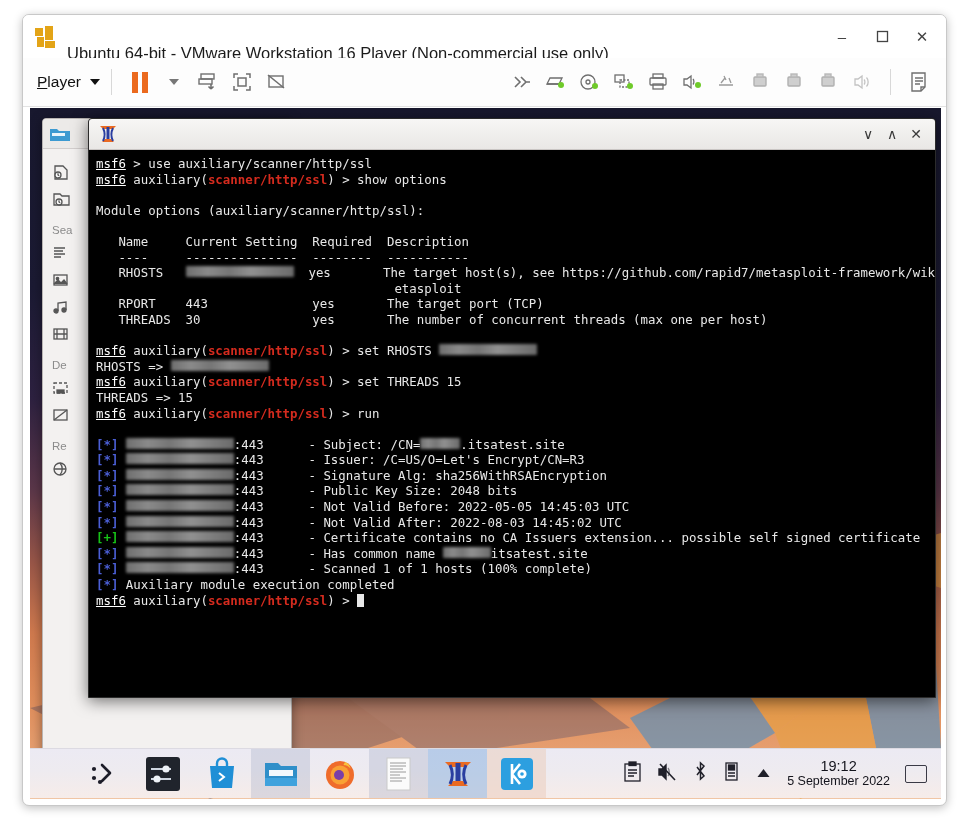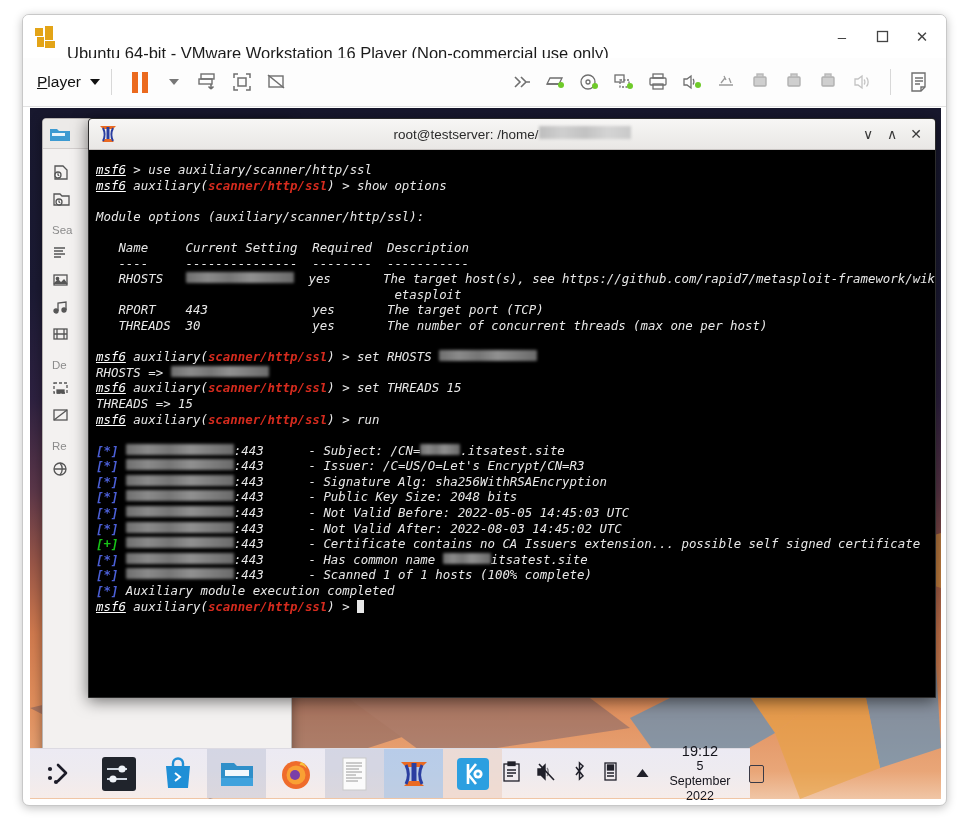--- a/index.html
+++ b/index.html
@@ -173,49 +173,48 @@
   #term-winbtns {
     margin-left: auto; display: flex; gap: 2px;
     padding-right: 8px; position: relative; z-index: 2;
   }
   .term-wb {
     width: 22px; height: 22px;
     display: flex; align-items: center; justify-content: center;
     font-size: 14px; color: #3a3a3a;
   }
   #term-body {
-    padding: 12px 7px;
+    padding: 6px 7px;
     height: calc(100% - 31px);
     overflow: hidden;
     font-family: "DejaVu Sans Mono", monospace;
     font-size: 12.4px;
     line-height: 15.6px;
     color: #e8e8e8;
     background: #000;
     white-space: pre;
-    font-style: italic;
   }
   #term-body .prompt-user { color: #fff; text-decoration: underline; }
   #term-body .mod { color: #d52b1e; font-weight: bold; }
   #term-body .star { color: #4b5fd6; font-weight: bold; }
   #term-body .plus { color: #17c217; font-weight: bold; }
   #term-body .line { min-height: 15.6px; }
   #cursor-block {
     display: inline-block; width: 7px; height: 13px;
     background: #e8e8e8; vertical-align: -2px;
   }
 
   
   #taskbar {
     position: absolute;
     left: 7px; bottom: 7px;
-    width: 720px; height: 50px;
+    width: 911px; height: 50px;
     background: linear-gradient(180deg,#eceaf3 0%,#eeebf0 45%,#f6ece9 100%);
     border-top: 1px solid #dcdae2;
-    display: flex; align-items: center;
+    display: flex; align-items: center; padding-left: 44px;
   }
   #tb-apps { display: flex; align-items: center; height: 100%; }
   .tb-app {
     width: 59px; height: 100%;
     display: flex; align-items: center; justify-content: center;
     position: relative;
   }
   .tb-app.active { background: rgba(150,160,190,.28); }
   .tb-app.active-blue { background: rgba(90,150,215,.35); }
   .tb-app.active-warm { background: rgba(235,205,190,.55); }
@@ -492,23 +491,20 @@
     <div id="terminal-window">
       <div id="term-titlebar">
         <span id="term-icon">
           <svg width="22" height="22" viewBox="0 0 22 22">
             <path d="M3 3h16l-3 3h-10z" fill="#ea6a22"></path>
             <path d="M11 4v14" stroke="#2a3ea0" stroke-width="3"></path>
             <path d="M5 19h12l-3-3h-6z" fill="#ea6a22"></path>
             <path d="M6 5c2 4 2 9 0 13M16 5c-2 4-2 9 0 13" stroke="#2a3ea0" stroke-width="2" fill="none"></path>
           </svg>
         </span>
-        <div id="term-title">
-          <span>root@testserver: /home/</span><span class="redact" style="width:92px;height:13px;"></span>
-        </div>
         <div id="term-winbtns">
           <div class="term-wb">∨</div>
           <div class="term-wb">∧</div>
           <div class="term-wb">✕</div>
         </div>
       </div>
       <div id="term-body"><div class="line"><span class="prompt-user">msf6</span> &gt; use auxiliary/scanner/http/ssl</div><div class="line"><span class="prompt-user">msf6</span> auxiliary(<span class="mod">scanner/http/ssl</span>) &gt; show options</div><div class="line">&nbsp;</div><div class="line">Module options (auxiliary/scanner/http/ssl):</div><div class="line">&nbsp;</div><div class="line">   Name     Current Setting  Required  Description</div><div class="line">   ----     ---------------  --------  -----------</div><div class="line">   RHOSTS   <span class="redact-dark" style="width:108px;height:11px;"></span>  yes       The target host(s), see https://github.com/rapid7/metasploit-framework/wiki/Using</div><div class="line">                                        etasploit</div><div class="line">   RPORT    443              yes       The target port (TCP)</div><div class="line">   THREADS  30               yes       The number of concurrent threads (max one per host)</div><div class="line">&nbsp;</div><div class="line"><span class="prompt-user">msf6</span> auxiliary(<span class="mod">scanner/http/ssl</span>) &gt; set RHOSTS <span class="redact-dark" style="width:98px;height:11px;"></span></div><div class="line">RHOSTS =&gt; <span class="redact-dark" style="width:98px;height:11px;"></span></div><div class="line"><span class="prompt-user">msf6</span> auxiliary(<span class="mod">scanner/http/ssl</span>) &gt; set THREADS 15</div><div class="line">THREADS =&gt; 15</div><div class="line"><span class="prompt-user">msf6</span> auxiliary(<span class="mod">scanner/http/ssl</span>) &gt; run</div><div class="line">&nbsp;</div><div class="line"><span class="star">[*]</span> <span class="redact-dark" style="width:108px;height:11px;"></span>:443      - Subject: /CN=<span class="redact-dark" style="width:40px;height:11px;"></span>.itsatest.site</div><div class="line"><span class="star">[*]</span> <span class="redact-dark" style="width:108px;height:11px;"></span>:443      - Issuer: /C=US/O=Let's Encrypt/CN=R3</div><div class="line"><span class="star">[*]</span> <span class="redact-dark" style="width:108px;height:11px;"></span>:443      - Signature Alg: sha256WithRSAEncryption</div><div class="line"><span class="star">[*]</span> <span class="redact-dark" style="width:108px;height:11px;"></span>:443      - Public Key Size: 2048 bits</div><div class="line"><span class="star">[*]</span> <span class="redact-dark" style="width:108px;height:11px;"></span>:443      - Not Valid Before: 2022-05-05 14:45:03 UTC</div><div class="line"><span class="star">[*]</span> <span class="redact-dark" style="width:108px;height:11px;"></span>:443      - Not Valid After: 2022-08-03 14:45:02 UTC</div><div class="line"><span class="plus">[+]</span> <span class="redact-dark" style="width:108px;height:11px;"></span>:443      - Certificate contains no CA Issuers extension... possible self signed certificate</div><div class="line"><span class="star">[*]</span> <span class="redact-dark" style="width:108px;height:11px;"></span>:443      - Has common name <span class="redact-dark" style="width:48px;height:11px;"></span>itsatest.site</div><div class="line"><span class="star">[*]</span> <span class="redact-dark" style="width:108px;height:11px;"></span>:443      - Scanned 1 of 1 hosts (100% complete)</div><div class="line"><span class="star">[*]</span> Auxiliary module execution completed</div><div class="line"><span class="prompt-user">msf6</span> auxiliary(<span class="mod">scanner/http/ssl</span>) &gt; <span id="cursor-block"></span></div></div>
     </div>
   </div>
 

